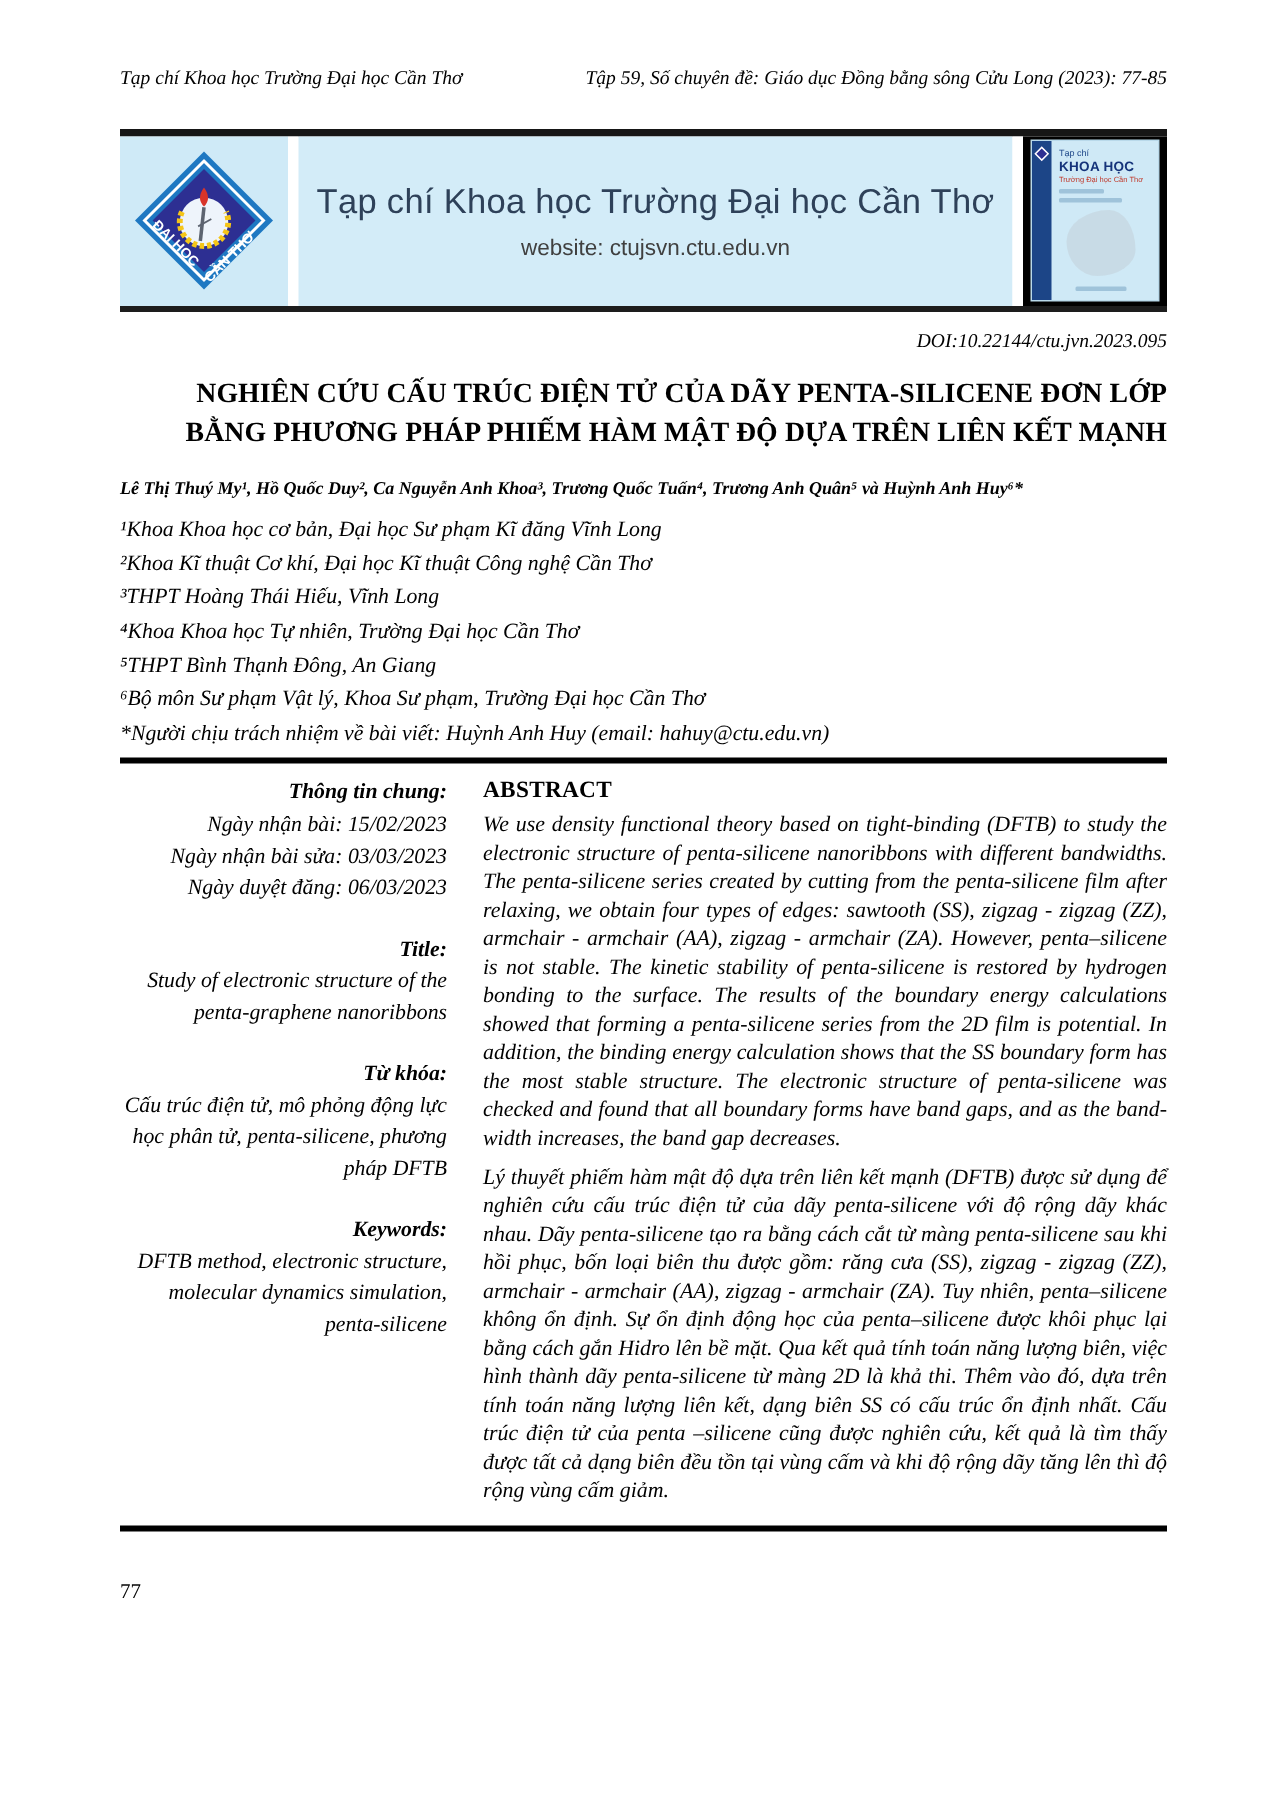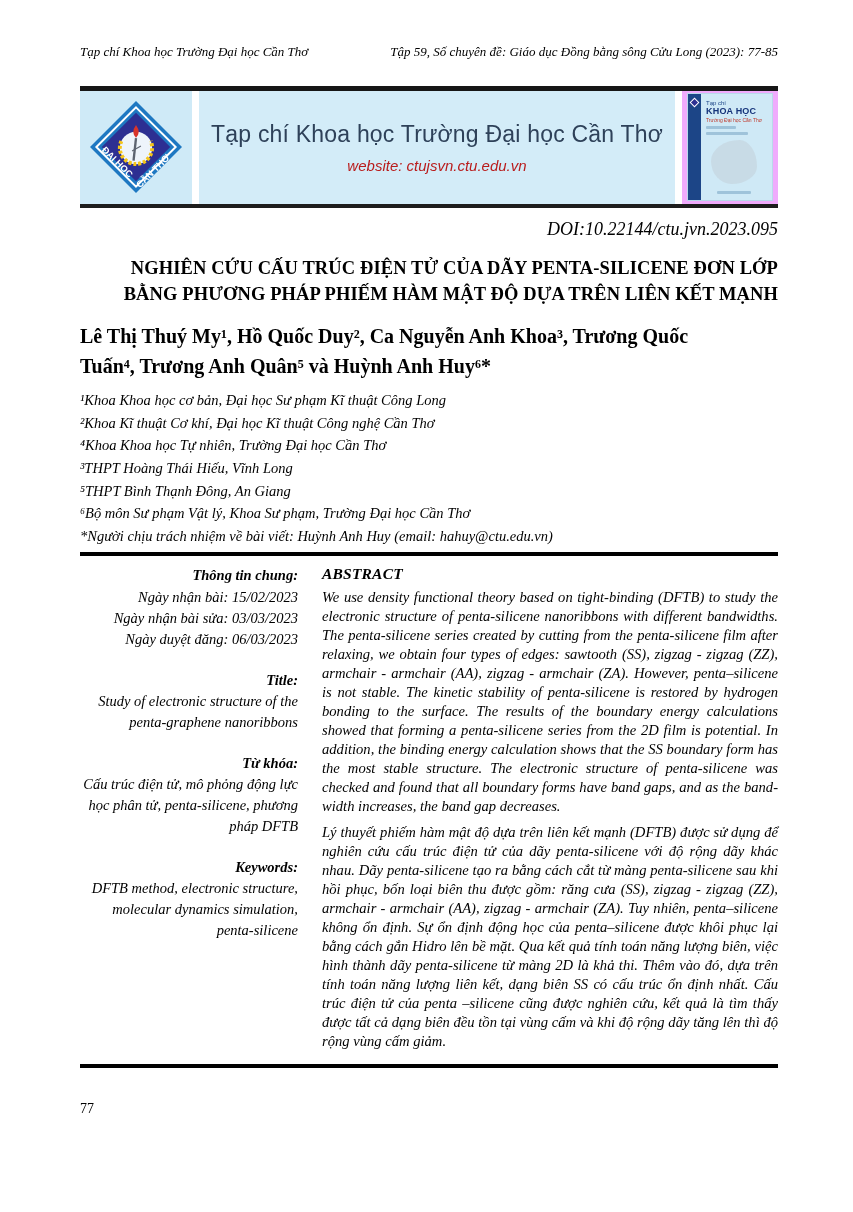--- a/index.html
+++ b/index.html
@@ -37,23 +37,23 @@
   .banner-gap { width: 7px; background: #ffffff; flex: none; }
   .banner-center {
     flex: 1; background: #d3ecf8;
     display: flex; flex-direction: column; justify-content: center; align-items: center;
     gap: 9px;
     font-family: "Liberation Sans", sans-serif;
     padding: 4px 10px;
   }
   .banner-title   { font-size: 23px; color: #2e4159; letter-spacing: .2px; }
   .banner-subtitle{ font-size: 17px; font-weight: bold; color: #2a2a2a; }
-  .banner-website { font-size: 15px; font-style: italic; color: #b91c1c; }
+  .banner-website { font-size: 15px; color: #404040; }
   .banner-right {
-    width: 96px; background: #f0abfc; flex: none;
+    width: 96px; background: #000000; flex: none;
     display: flex; align-items: center; justify-content: center;
   }
 
   
   .cover {
     width: 84px; height: 106px; background: #cfe9f6;
     display: flex; box-shadow: 0 0 0 1px #b9d9ea;
   }
   .cover-strip { width: 13px; background: #1c4587; position: relative; flex: none; }
   .cover-strip-logo {
@@ -75,43 +75,43 @@
     position: absolute; bottom: 16px; left: 10px;
     width: 46px; height: 44px; background: #c3cfd8; opacity: .55;
     border-radius: 62% 38% 55% 45% / 48% 60% 40% 52%;
   }
   .cover-footer-bar {
     position: absolute; bottom: 6px; left: 16px;
     width: 34px; height: 3px; background: #9fc3da; border-radius: 1px;
   }
 
   
-  .doi-row { margin-top: 11px; text-align: right; font-style: italic; font-size: 18px; }
+  .doi-row { margin-top: 11px; text-align: right; font-style: italic; font-size: 13px; }
 
   
   .article-title {
     margin-top: 15px; font-weight: bold; font-size: 18.5px; line-height: 1.45;
     letter-spacing: .1px;
     text-align: right;
   }
-  .authors { margin-top: 13px; font-size: 20px; font-weight: bold; line-height: 1.5; width: 640px; }
+  .authors { margin-top: 13px; font-size: 12px; font-weight: bold; line-height: 1.5; width: 640px; font-style: italic; }
   .affiliations { margin-top: 8px; font-style: italic; font-size: 14.5px; line-height: 1.56; }
 
   .rule { height: 4px; background: #000000; margin-top: 5px; }
 
   
   .info-section { display: flex; margin-top: 9px; }
   .info-left {
     width: 218px; flex: none;
     font-style: italic; font-size: 14.5px; line-height: 1.45; text-align: right;
   }
   .info-left .group { margin-bottom: 20px; }
   .info-left .group-heading { font-weight: bold; }
   .info-right { flex: 1; margin-left: 24px; }
-  .section-heading { font-weight: bold; font-size: 15.5px; letter-spacing: .2px; font-style: italic; }
+  .section-heading { font-weight: bold; font-size: 15.5px; letter-spacing: .2px; }
   .abstract-text {
     font-style: italic; font-size: 14.6px; line-height: 1.3;
     text-align: justify; margin-top: 5px; margin-bottom: 7px;
   }
 
   .bottom-rule { margin-top: 6px; }
   .page-number { margin-top: 33px; font-size: 14px; }
 </style>
 </head>
 <body>
@@ -162,24 +162,24 @@
     </div>
   </div>
 
   <div class="doi-row">DOI:10.22144/ctu.jvn.2023.095</div>
 
   <h1 class="article-title">NGHIÊN CỨU CẤU TRÚC ĐIỆN TỬ CỦA DÃY PENTA-SILICENE ĐƠN LỚP BẰNG PHƯƠNG PHÁP PHIẾM HÀM MẬT ĐỘ DỰA TRÊN LIÊN KẾT MẠNH</h1>
 
   <div class="authors">Lê Thị Thuý My¹, Hồ Quốc Duy², Ca Nguyễn Anh Khoa³, Trương Quốc Tuấn⁴, Trương Anh Quân⁵ và Huỳnh Anh Huy⁶*</div>
 
   <div class="affiliations">
-    <div>¹Khoa Khoa học cơ bản, Đại học Sư phạm Kĩ thuật Công Long</div>
+    <div>¹Khoa Khoa học cơ bản, Đại học Sư phạm Kĩ đăng Vĩnh Long</div>
     <div>²Khoa Kĩ thuật Cơ khí, Đại học Kĩ thuật Công nghệ Cần Thơ</div>
+    <div>³THPT Hoàng Thái Hiếu, Vĩnh Long</div>
     <div>⁴Khoa Khoa học Tự nhiên, Trường Đại học Cần Thơ</div>
-    <div>³THPT Hoàng Thái Hiếu, Vĩnh Long</div>
     <div>⁵THPT Bình Thạnh Đông, An Giang</div>
     <div>⁶Bộ môn Sư phạm Vật lý, Khoa Sư phạm, Trường Đại học Cần Thơ</div>
     <div>*Người chịu trách nhiệm về bài viết: Huỳnh Anh Huy (email: hahuy@ctu.edu.vn)</div>
   </div>
 
   <div class="rule"></div>
 
   <div class="info-section">
 
     <div class="info-left">

